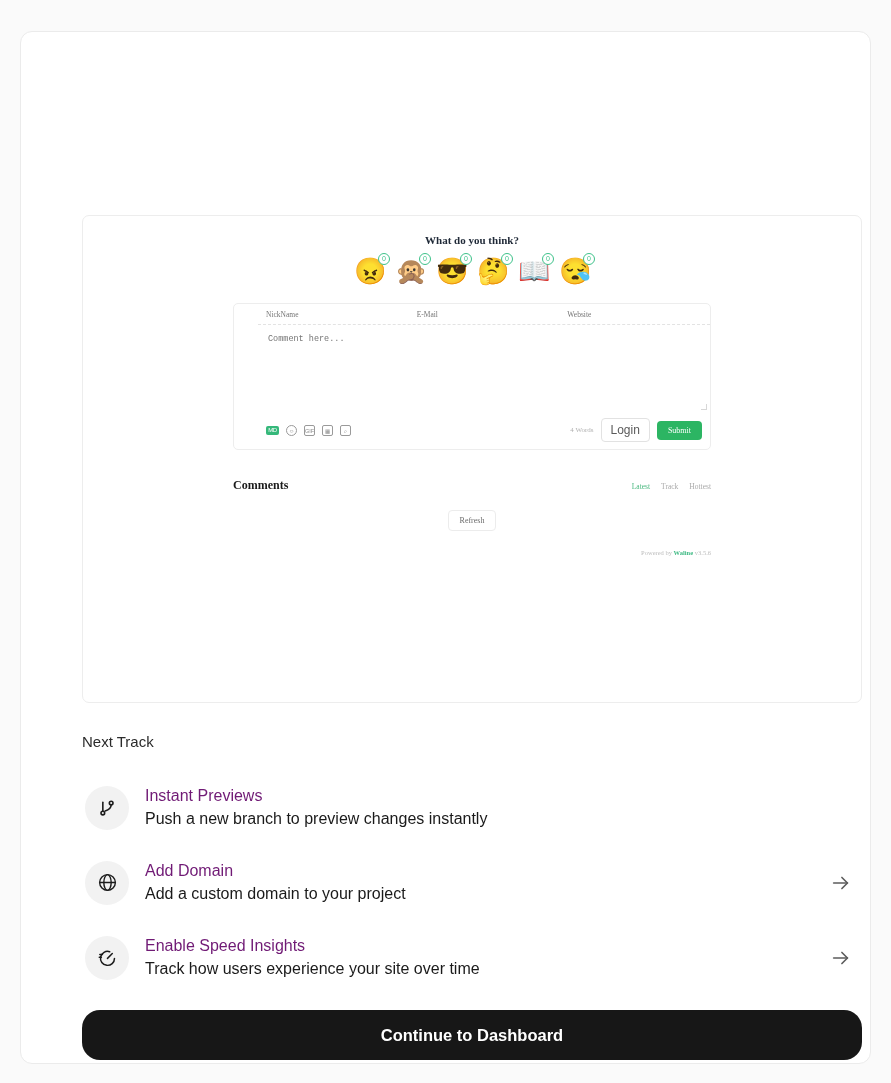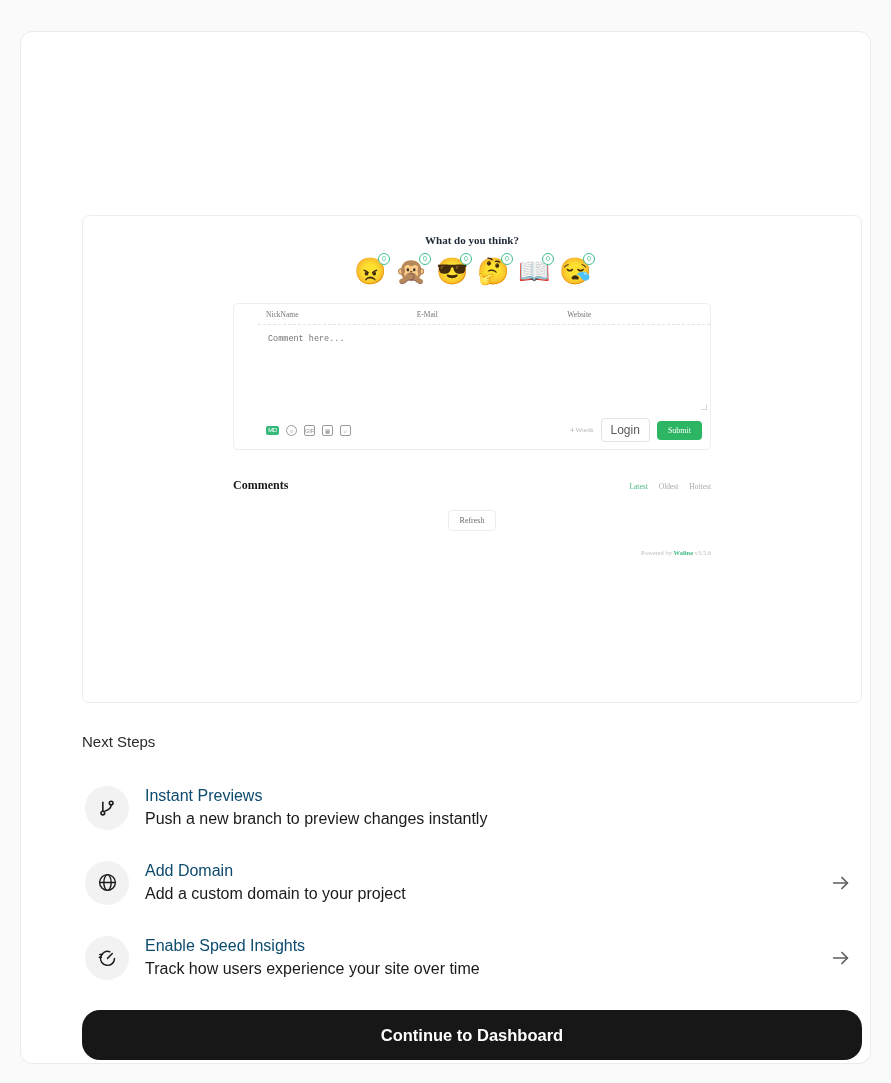--- a/index.html
+++ b/index.html
@@ -322,21 +322,21 @@
     align-items: center;
     justify-content: center;
     flex: none;
     margin-left: 3px;
   }
 
   .step-text { margin-left: 16px; }
 
   .step-title {
     font-size: 16px;
-    color: #0c4a6e;
+    color: #701a75;
     line-height: 1.45;
   }
 
   .step-desc {
     font-size: 16px;
     color: #1a1a1a;
     line-height: 1.55;
   }
 
   .step-arrow {
@@ -430,39 +430,39 @@
               <button class="btn-login">Login</button>
               <button class="btn-submit">Submit</button>
             </div>
           </div>
         </div>
 
         <div class="comments-head">
           <span class="comments-title">Comments</span>
           <div class="sorts">
             <span class="sort active">Latest</span>
-            <span class="sort">Oldest</span>
+            <span class="sort">Track</span>
             <span class="sort">Hottest</span>
           </div>
         </div>
 
         <div class="refresh-wrap">
           <button class="btn-refresh">Refresh</button>
         </div>
 
         <div class="powered">
           <span>Powered by</span>
           <span class="brand">Waline</span>
           <span>v3.5.6</span>
         </div>
 
       </div>
     </div>
 
-    <div class="next-steps-label">Next Steps</div>
+    <div class="next-steps-label">Next Track</div>
 
     <div class="steps">
 
       <div class="step">
         <div class="step-icon">
           <svg width="20" height="20" viewBox="0 0 24 24" fill="none" stroke="#1c1c1c" stroke-width="1.9" stroke-linecap="round" stroke-linejoin="round">
             <circle cx="7" cy="18" r="2.2"></circle>
             <circle cx="17" cy="6" r="2.2"></circle>
             <path d="M7 15.8V5"></path>
             <path d="M17 8.2c0 4.6-3.6 6.4-7.2 7.3"></path>

